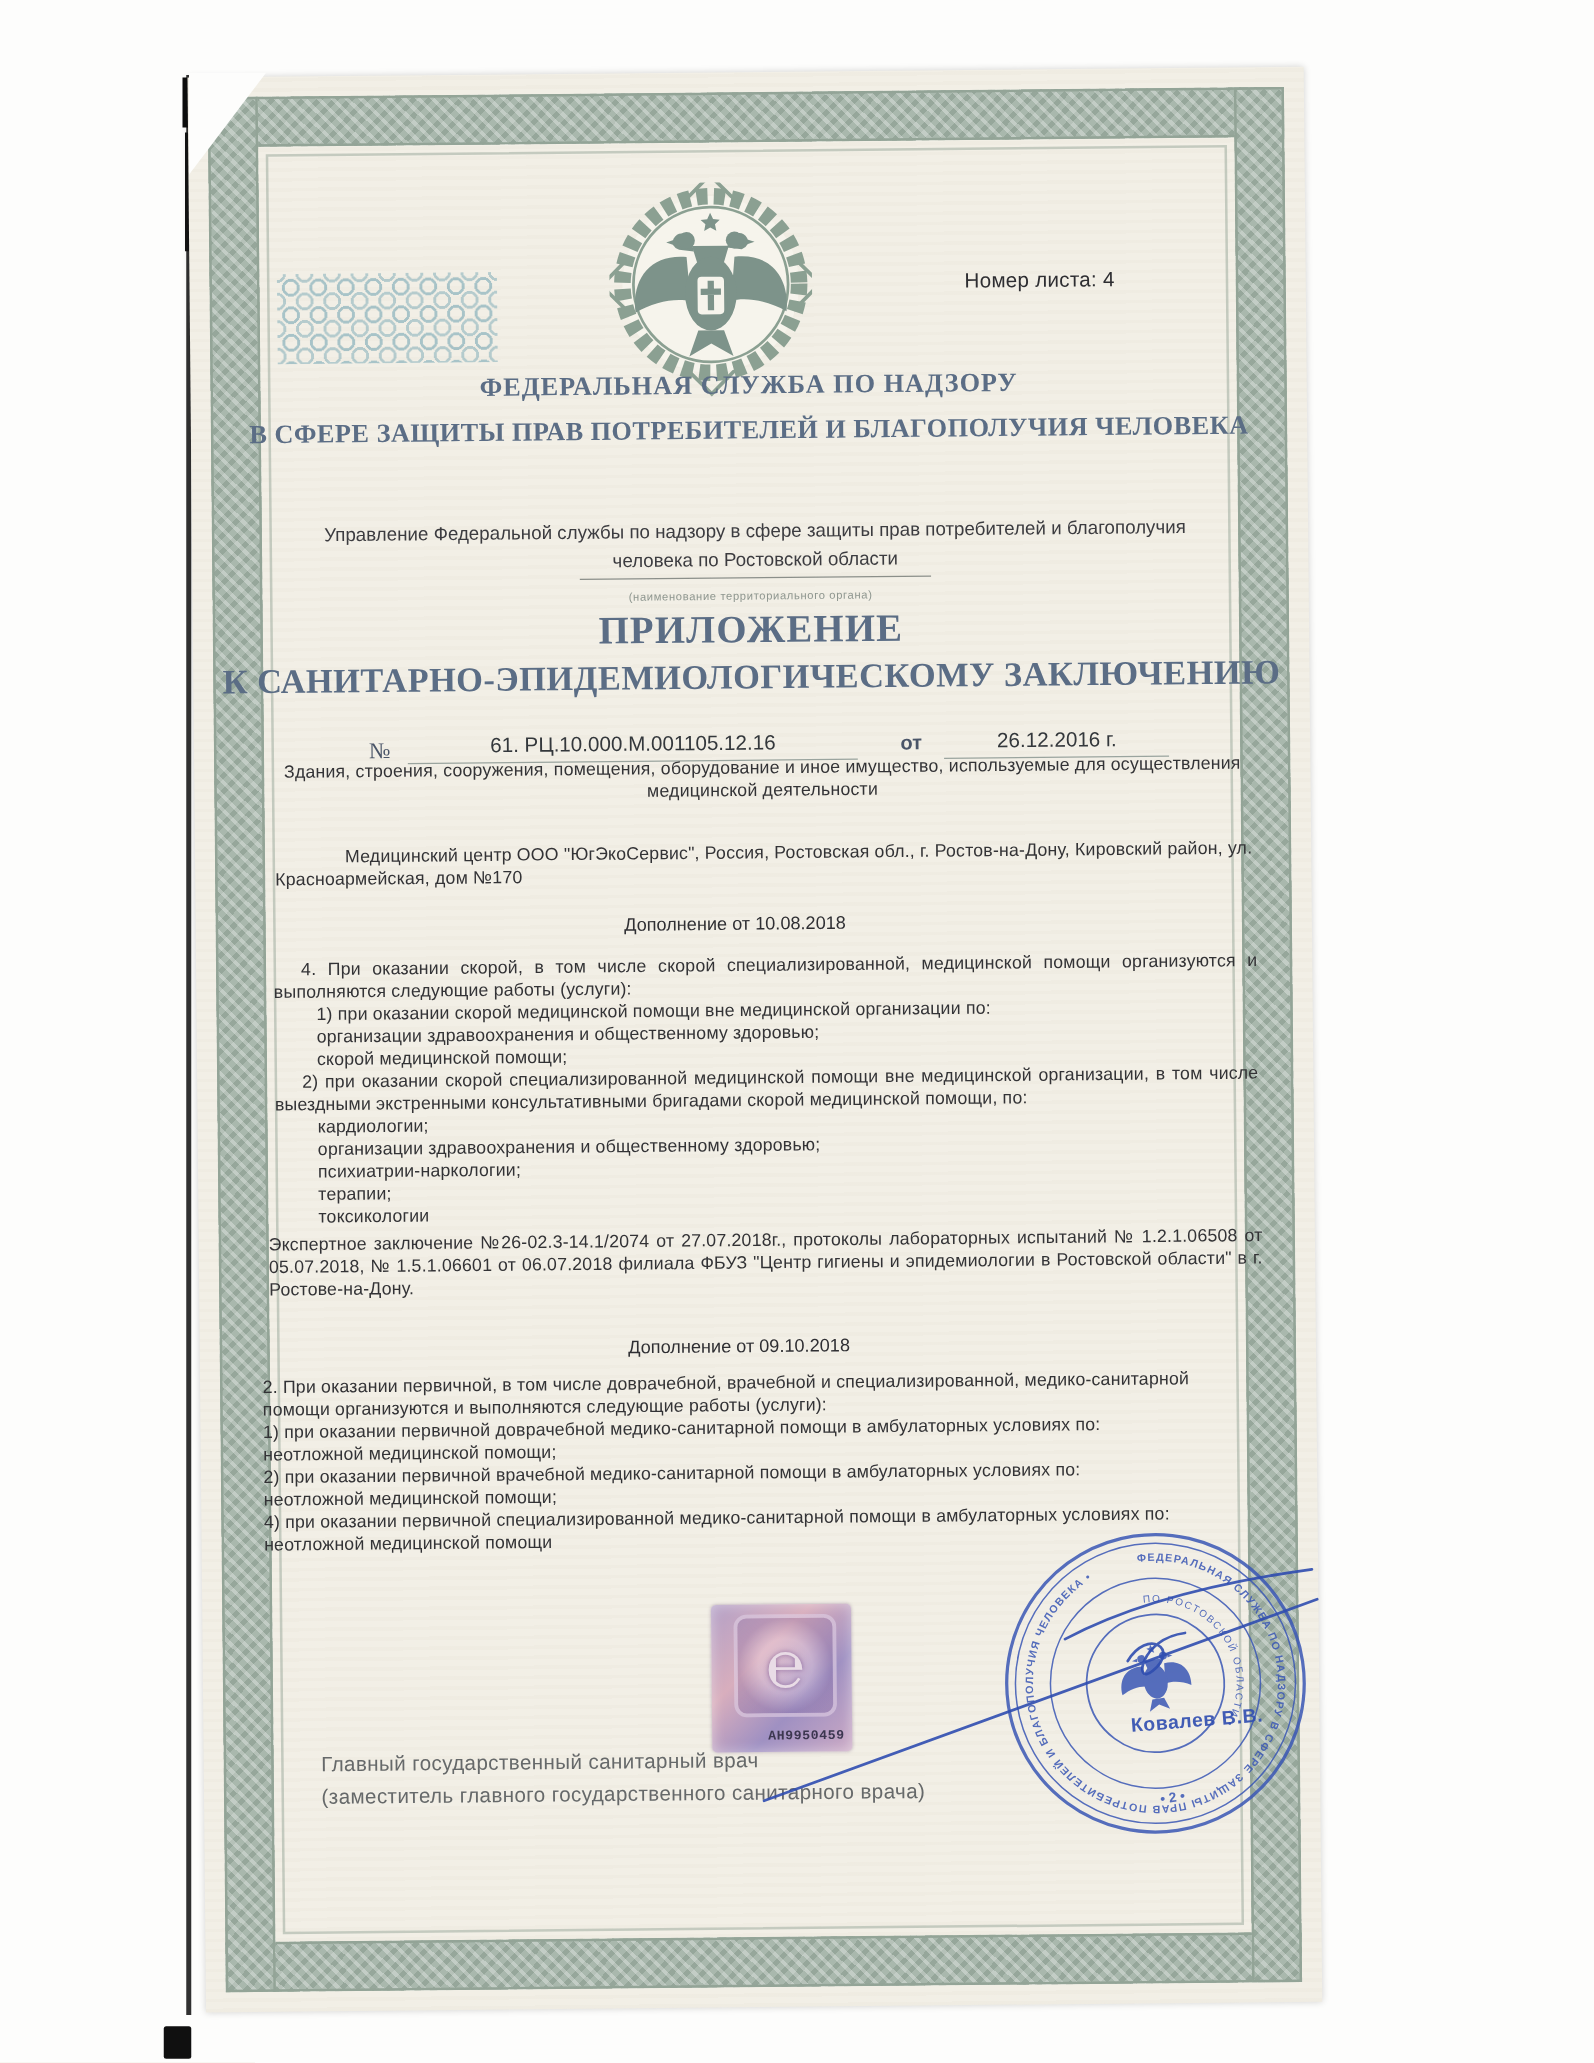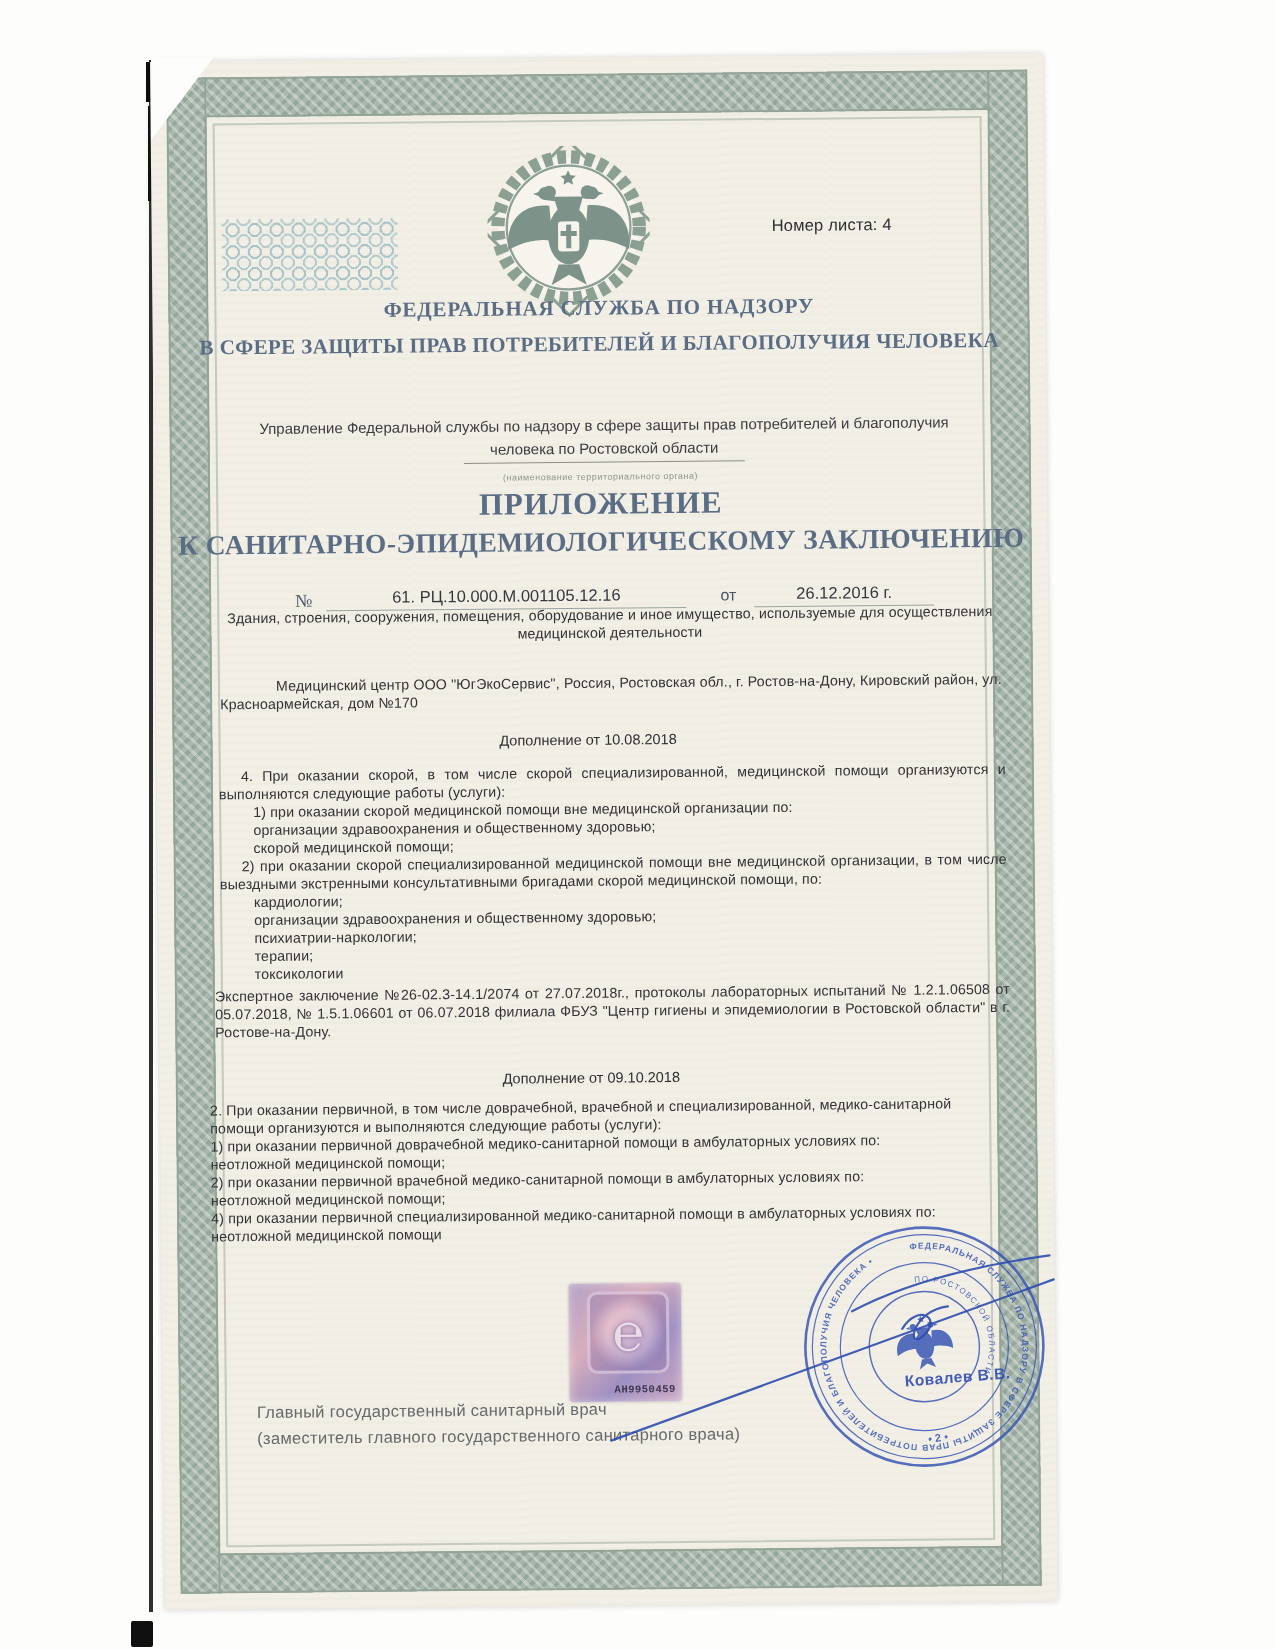--- a/index.html
+++ b/index.html
@@ -62,21 +62,21 @@
   .org-caption{position:absolute;left:0;right:0;top:414px;text-align:center;font-size:9px;color:#8e968f;letter-spacing:.5px;}
   .doc-title{position:absolute;left:20px;right:20px;top:428px;text-align:center;
     font-family:"Liberation Serif",serif;font-weight:bold;color:#5b6d85;}
   .doc-title .t1{font-size:31px;letter-spacing:1px;}
   .doc-title .t2{font-size:27.5px;letter-spacing:.4px;margin-top:4px;}
 
   
   .numrow{position:absolute;left:140px;right:70px;top:528px;display:flex;align-items:flex-end;font-size:16px;color:#34383c;}
   .numrow .no{font-family:"Liberation Serif",serif;font-size:18px;color:#4a5568;margin-right:14px;}
   .numrow .nval{flex:0 0 360px;text-align:center;border-bottom:1.5px solid #9aa49e;padding-bottom:3px;font-size:16.5px;}
-  .numrow .ot{margin:0 18px 3px 34px;color:#4a5568;}
+  .numrow .ot{margin:0 18px 3px 34px;color:#4a5568;font-weight:bold;}
   .numrow .dval{flex:0 0 180px;text-align:center;border-bottom:1.5px solid #9aa49e;padding-bottom:3px;font-size:16.5px;}
 
   
   .btxt{font-size:14.2px;line-height:18px;color:#333336;letter-spacing:.15px;}
   .obj-line{position:absolute;left:60px;right:44px;top:548px;text-align:center;}
   .addr{position:absolute;left:64px;right:46px;top:616px;text-align:left;text-indent:56px;}
   .supp-head{position:absolute;left:0;right:30px;text-align:center;font-size:14.5px;color:#2f2f33;}
   .supp1-head{top:674px;}
   .supp2-head{top:1012px;}
   .s4{position:absolute;left:62px;right:44px;top:706px;}

